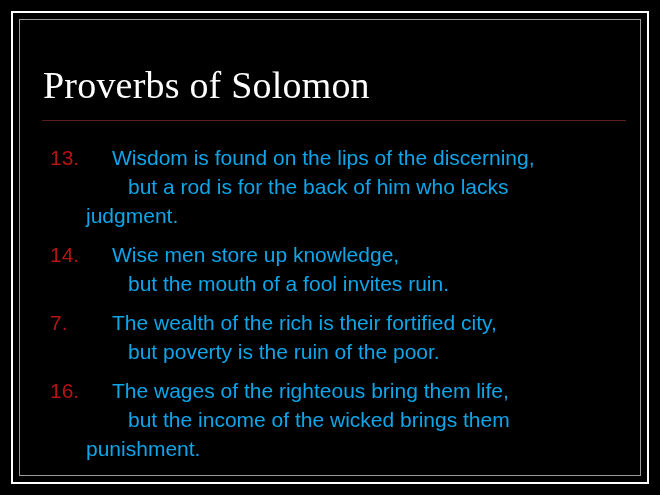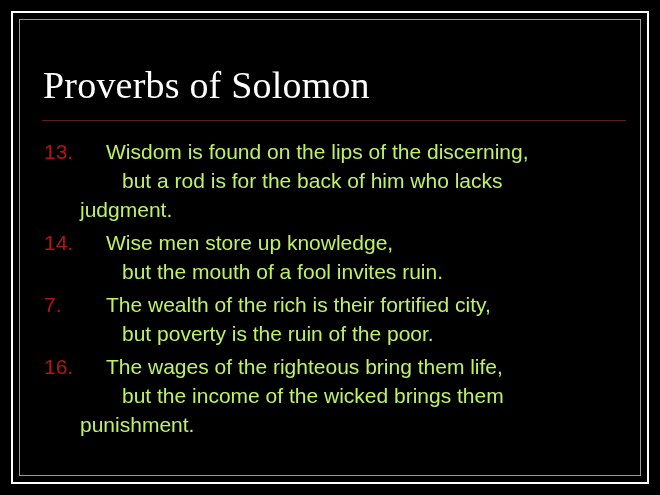--- a/index.html
+++ b/index.html
@@ -71,21 +71,21 @@
     left: 0;
     top: 133px;
     width: 660px;
     list-style: none;
     margin: 0;
     padding: 0;
   }
 
   .verse-item {
     position: relative;
-    margin: 4px;
+    margin: 10px;
     padding: 0;
   }
 
   .verse-num {
     position: absolute;
     left: 40px;
     top: 0;
     width: 56px;
     text-align: left;
     color: #b41414;
@@ -94,21 +94,21 @@
     font-weight: normal;
   }
 
   .verse-lines {
     margin: 0;
     padding: 0;
     list-style: none;
   }
 
   .verse-line {
-    color: #bef264;
+    color: #0ea5e9;
     font-size: 21px;
     line-height: 29px;
     font-weight: normal;
     white-space: nowrap;
   }
 
   
   .indent-0 { padding-left: 102px; }
   .indent-1 { padding-left: 118px; }
   .indent-2 { padding-left: 76px; }

